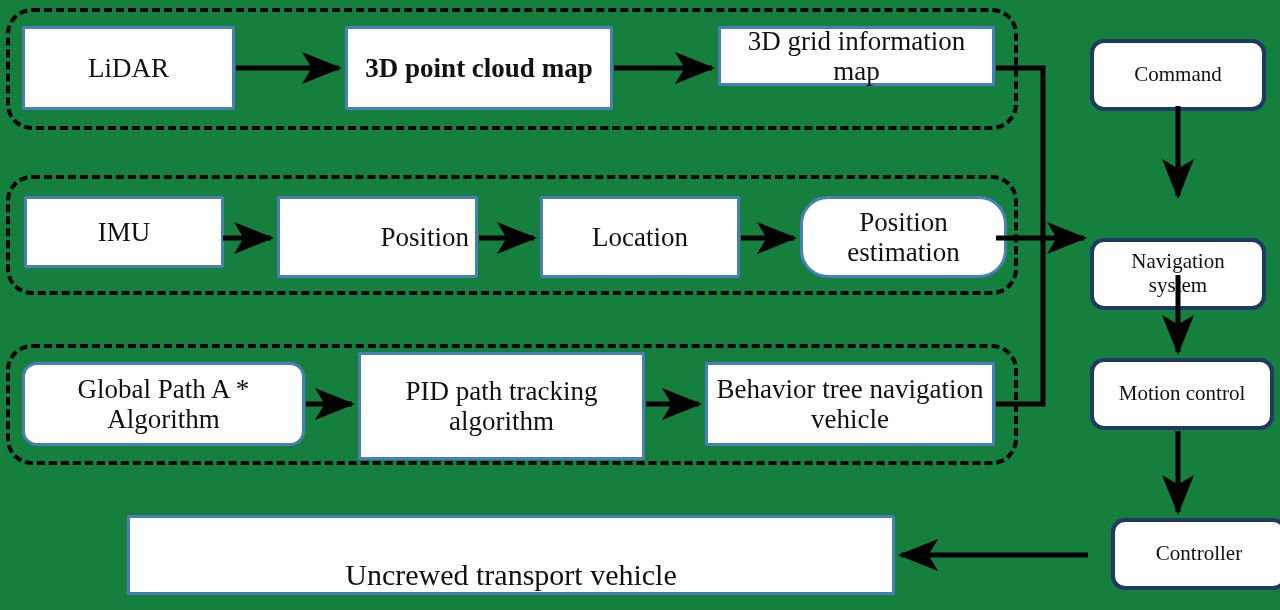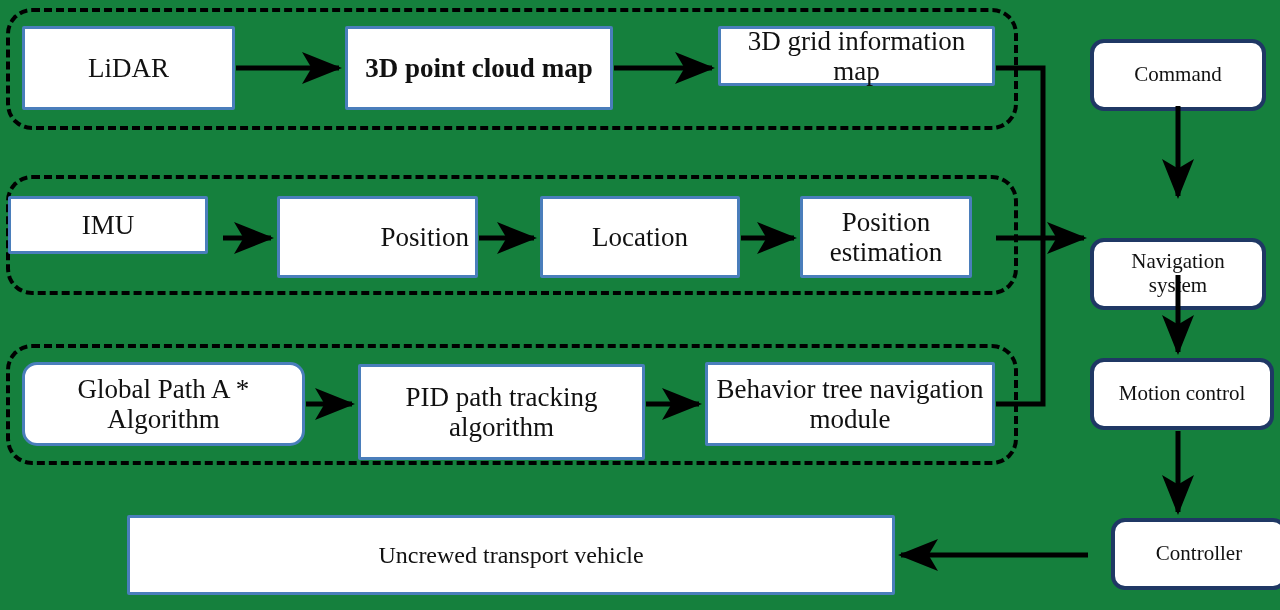--- a/index.html
+++ b/index.html
@@ -48,21 +48,22 @@
     border: 3px solid #4A7EBB;
     border-radius: 2px;
     font-size: 27px;
   }
   .node.navy {
     border: 4px solid #1F3864;
     border-radius: 14px;
     font-size: 21px;
   }
   .node.wide {
-    font-size: 24px;
+    font-size: 30px;
+    align-items: flex-end;
   }
   .node span {
     display: block;
     padding: 0 6px;
   }
 </style>
 </head>
 <body>
 
 <div id="diagram">
@@ -74,41 +75,41 @@
   <div class="node blue" style="left:22px; top:26px; width:213px; height:84px;">
     <span>LiDAR</span>
   </div>
   <div class="node blue" style="left:345px; top:26px; width:268px; height:84px;font-weight:bold;">
     <span>3D point cloud map</span>
   </div>
   <div class="node blue" style="left:718px; top:26px; width:277px; height:60px;">
     <span>3D grid information map</span>
   </div>
 
-  <div class="node blue" style="left:8px; top:196px; width:200px; height:58px;">
+  <div class="node blue" style="left:24px; top:196px; width:200px; height:72px;">
     <span>IMU</span>
   </div>
   <div class="node blue" style="left:277px; top:196px; width:201px; height:82px;justify-content:flex-end;">
     <span>Position</span>
   </div>
   <div class="node blue" style="left:540px; top:196px; width:200px; height:82px;">
     <span>Location</span>
   </div>
-  <div class="node blue" style="left:800px; top:196px; width:172px; height:82px;">
+  <div class="node blue" style="left:800px; top:196px; width:207px; height:82px;border-radius:28px;">
     <span>Position estimation</span>
   </div>
 
   <div class="node blue" style="left:22px; top:362px; width:283px; height:84px;border-radius:15px;">
     <span>Global Path A * Algorithm</span>
   </div>
-  <div class="node blue" style="left:358px; top:364px; width:287px; height:96px;">
+  <div class="node blue" style="left:358px; top:352px; width:287px; height:108px;">
     <span>PID path tracking algorithm</span>
   </div>
   <div class="node blue" style="left:705px; top:362px; width:290px; height:84px;">
-    <span>Behavior tree navigation module</span>
+    <span>Behavior tree navigation vehicle</span>
   </div>
 
   <div class="node blue wide" style="left:127px; top:515px; width:768px; height:80px;">
     <span>Uncrewed transport vehicle</span>
   </div>
 
   <div class="node navy" style="left:1090px; top:33px; width:176px; height:72px;margin-top:6px;">
     <span>Command</span>
   </div>
   <div class="node navy" style="left:1090px; top:202px; width:176px; height:72px;margin-top:36px;">

